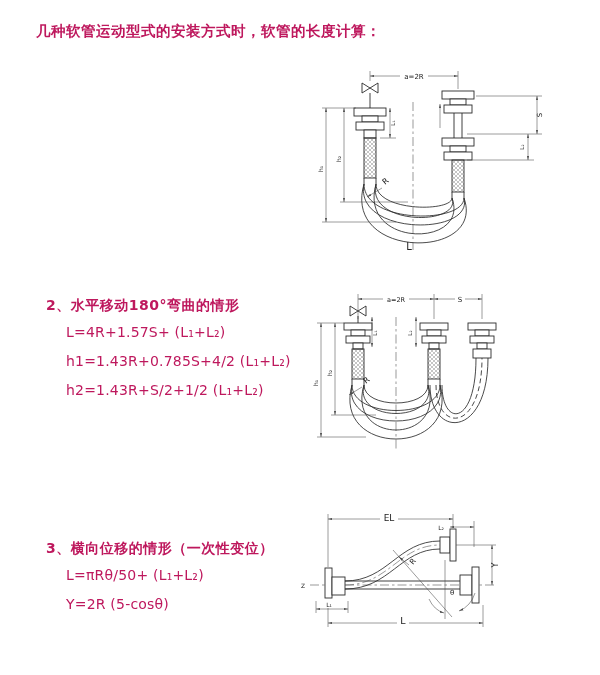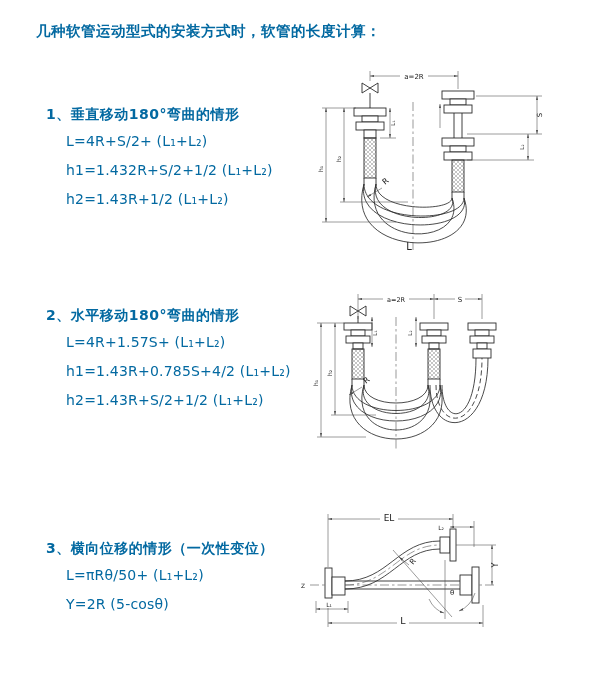--- a/index.html
+++ b/index.html
@@ -1,45 +1,39 @@
 <!DOCTYPE html>
 <html><head>
 <meta charset="utf-8">
 <style>
   html,body{margin:0;padding:0;background:#fff;}
   .page{position:relative;width:600px;height:675px;background:#ffffff;overflow:hidden;
-        font-family:"DejaVu Sans","Liberation Sans",sans-serif;color:#0369a1;}
+        font-family:"DejaVu Sans","Liberation Sans",sans-serif;color:#be185d;}
   .title{position:absolute;left:36px;top:22px;font-size:14.5px;font-weight:600;letter-spacing:.5px;}
   .section{position:absolute;left:46px;}
-  .sec1{top:106px;} .sec2{top:307px;} .sec3{top:540px;}
+  .sec1{top:106px;} .sec2{top:297px;} .sec3{top:540px;}
   .heading{font-size:14px;font-weight:600;margin-bottom:9px;letter-spacing:.5px;white-space:nowrap;}
   .formula{font-size:14px;font-weight:400;margin:0 0 13px 20px;letter-spacing:.2px;white-space:nowrap;}
   .diag{position:absolute;}
   .d1{left:312px;top:64px;} .d2{left:308px;top:287px;} .d3{left:300px;top:505px;}
   svg{display:block;}
   svg text{font-family:"DejaVu Sans","Liberation Sans",sans-serif;fill:#222;}
   .dln{stroke:#4a4a4a;stroke-width:.55;fill:none;}
   .drw{stroke:#2b2b2b;stroke-width:.9;fill:none;}
   .fit{stroke:#2b2b2b;stroke-width:.9;fill:#ffffff;}
   .ctr{stroke:#555;stroke-width:.6;fill:none;stroke-dasharray:9 3 2.5 3;}
   .hose{stroke:#2b2b2b;stroke-width:.85;fill:none;}
 </style>
 </head>
 <body>
 
 <div class="page">
 
   <div class="title">几种软管运动型式的安装方式时，软管的长度计算：</div>
 
-  <div class="section sec1">
-    <div class="heading">1、垂直移动180°弯曲的情形</div>
-    <div class="formula">L=4R+S/2+ (L₁+L₂)</div>
-    <div class="formula">h1=1.432R+S/2+1/2 (L₁+L₂)</div>
-    <div class="formula">h2=1.43R+1/2 (L₁+L₂)</div>
-  </div>
 
   <div class="section sec2">
     <div class="heading">2、水平移动180°弯曲的情形</div>
     <div class="formula">L=4R+1.57S+ (L₁+L₂)</div>
     <div class="formula">h1=1.43R+0.785S+4/2 (L₁+L₂)</div>
     <div class="formula">h2=1.43R+S/2+1/2 (L₁+L₂)</div>
   </div>
 
   <div class="section sec3">
     <div class="heading">3、横向位移的情形（一次性变位）</div>

